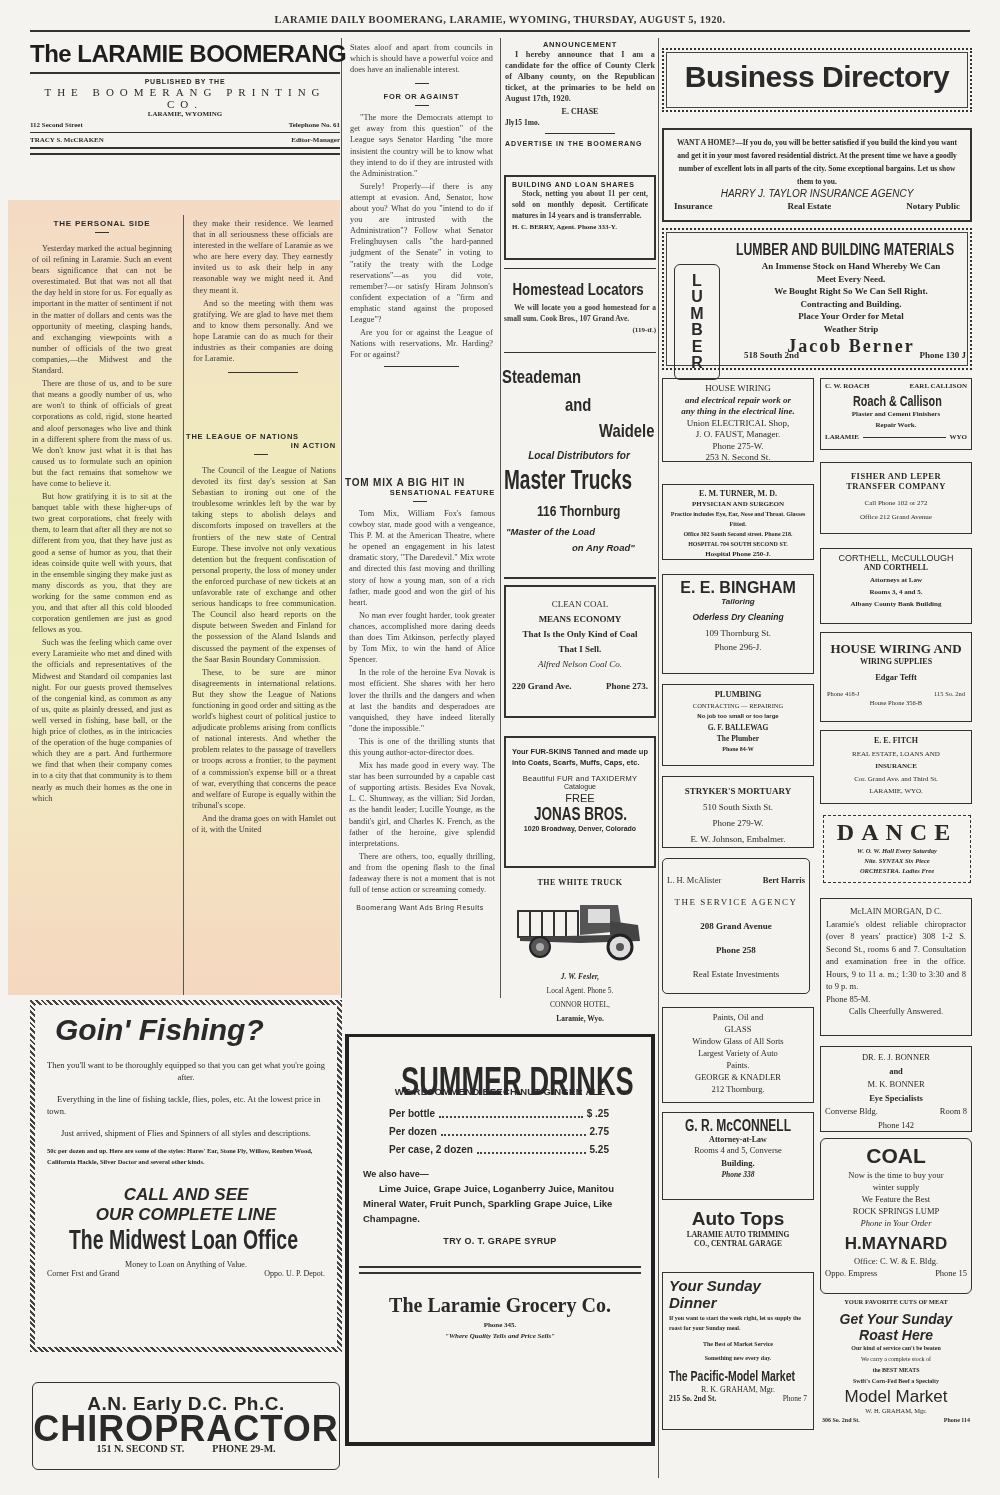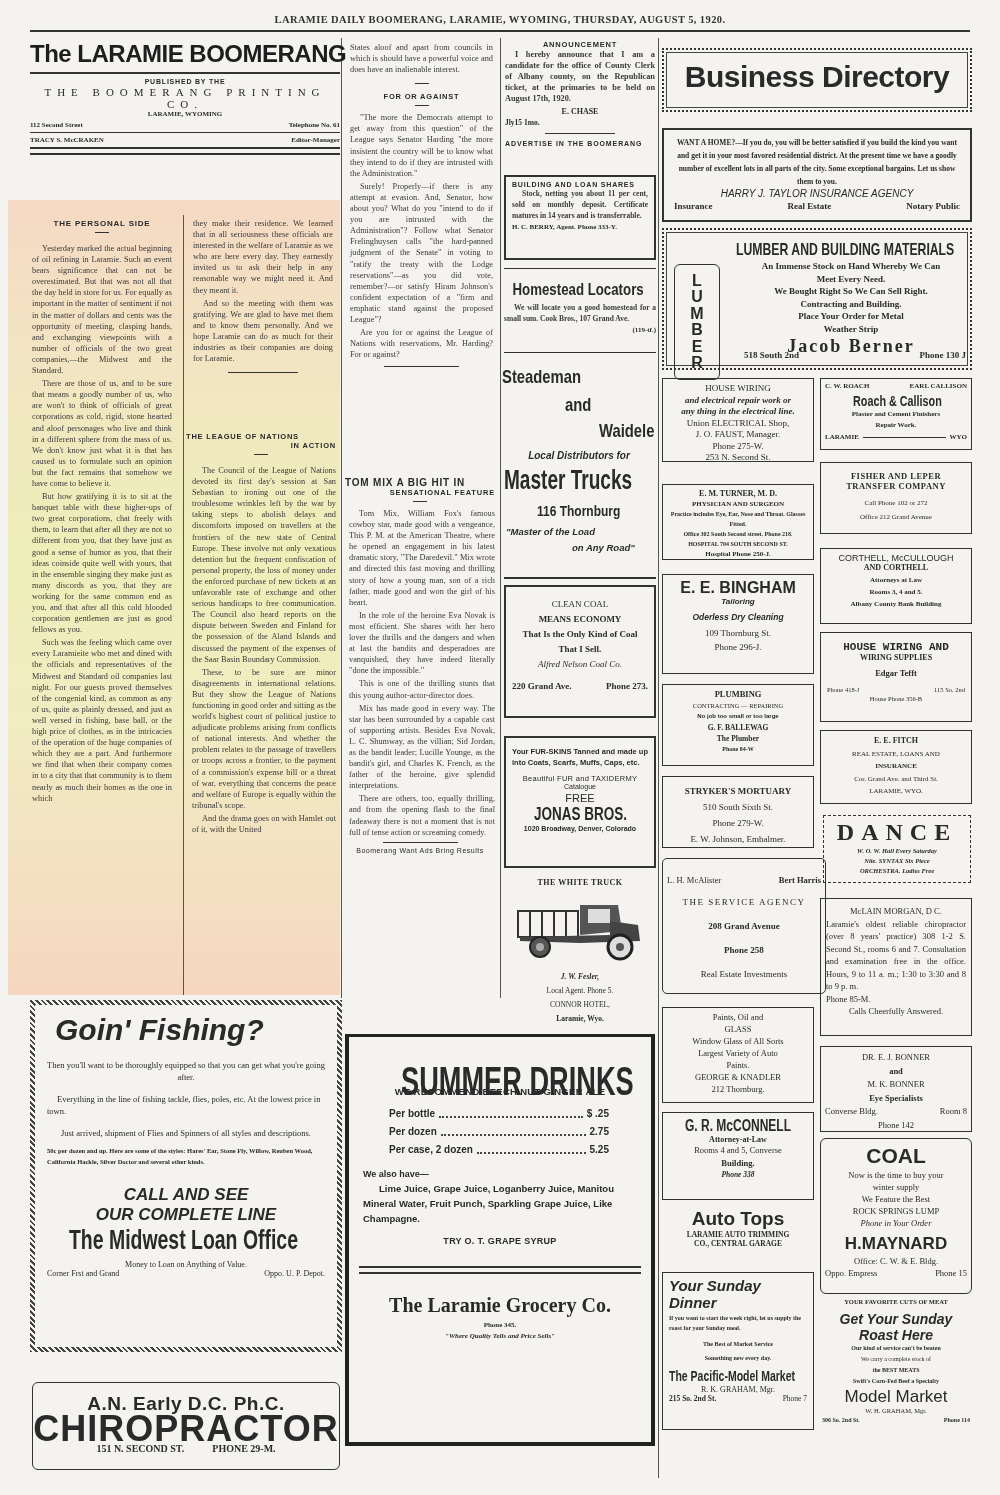--- a/index.html
+++ b/index.html
@@ -102,20 +102,21 @@
   </div>
   <div class="tick-rule" style="width:75px;margin-top:6px;"></div>
 </div>
 
 <div class="abs" style="left:345px;top:477px;width:150px;">
   <div class="sans-head" style="font-size:10px;">TOM MIX A BIG HIT IN</div>
   <div class="sans-head" style="font-size:7.5px;text-align:right;">SENSATIONAL FEATURE</div>
   <div class="tick-rule" style="width:14px;"></div>
   <div class="col-text" style="margin:6px 0 0 4px;">
     <p>Tom Mix, William Fox's famous cowboy star, made good with a vengeance, This P. M. at the American Theatre, where he opened an engagement in his latest dramatic story, "The Daredevil." Mix wrote and directed this fast moving and thrilling story of how a young man, son of a rich father, made good and won the girl of his heart.</p>
+    <p>No man ever fought harder, took greater chances, accomplished more daring deeds than does Tim Atkinson, perfectly played by Tom Mix, to win the hand of Alice Spencer.</p>
     <p>In the role of the heroine Eva Novak is most efficient. She shares with her hero lover the thrills and the dangers and when at last the bandits and desperadoes are vanquished, they have indeed literally "done the impossible."</p>
     <p>This is one of the thrilling stunts that this young author-actor-director does.</p>
     <p>Mix has made good in every way. The star has been surrounded by a capable cast of supporting artists. Besides Eva Novak, L. C. Shumway, as the villian; Sid Jordan, as the bandit leader; Lucille Younge, as the bandit's girl, and Charles K. French, as the father of the heroine, give splendid interpretations.</p>
     <p>There are others, too, equally thrilling, and from the opening flash to the final fadeaway there is not a moment that is not full of tense action or screaming comedy.</p>
   </div>
   <div class="tick-rule" style="width:75px;margin-top:4px;"></div>
   <div class="center sans" style="font-size:7px;letter-spacing:.5px;">Boomerang Want Ads Bring Results</div>
 </div>
 
 <div class="abs" style="left:505px;top:40px;width:150px;">
@@ -269,21 +270,21 @@
   <div>G. F. BALLEWAG</div>
   <div>The Plumber</div>
   <div style="font-size:6px;">Phone 84-W</div>
 </div>
 <div class="abs box1 center ser" style="left:662px;top:776px;width:152px;height:72px;padding-top:6px;font-size:9px;line-height:16px;">
   <div class="bold">STRYKER'S MORTUARY</div>
   <div>510 South Sixth St.</div>
   <div>Phone 279-W.</div>
   <div>E. W. Johnson, Embalmer.</div>
 </div>
-<div class="abs box1 center ser" style="left:662px;top:858px;width:164px;height:136px;border-radius:5px;padding-top:16px;font-size:9px;">
+<div class="abs box1 center ser" style="left:662px;top:858px;width:148px;height:136px;border-radius:5px;padding-top:16px;font-size:9px;">
   <div class="flex-sb" style="padding:0 4px;font-size:8.5px;">
     <span>L. H. McAlister</span>
     <span class="bold">Bert Harris</span>
   </div>
   <div style="margin-top:12px;letter-spacing:1.5px;">THE SERVICE AGENCY</div>
   <div class="bold" style="margin-top:14px;">208 Grand Avenue</div>
   <div class="bold" style="margin-top:14px;">Phone 258</div>
   <div style="margin-top:14px;">Real Estate Investments</div>
 </div>
 <div class="abs box1 center ser" style="left:662px;top:1007px;width:152px;height:96px;padding-top:3px;font-size:8.5px;line-height:12px;">
@@ -342,21 +343,21 @@
   <div style="font-size:7px;margin-top:6px;font-weight:normal;">Office 212 Grand Avenue</div>
 </div>
 <div class="abs box1 center ser" style="left:820px;top:548px;width:152px;height:76px;padding-top:4px;">
   <div class="sans" style="font-size:9px;">CORTHELL, McCULLOUGH</div>
   <div class="bold" style="font-size:8px;">AND CORTHELL</div>
   <div class="bold" style="font-size:7px;margin-top:4px;">Attorneys at Law</div>
   <div class="bold" style="font-size:7px;margin-top:4px;">Rooms 3, 4 and 5.</div>
   <div class="bold" style="font-size:7px;margin-top:4px;">Albany County Bank Building</div>
 </div>
 <div class="abs box1 center ser bold" style="left:820px;top:632px;width:152px;height:90px;padding-top:8px;">
-  <div style="font-size:11px;font-family:Liberation Mono, monospace;">HOUSE WIRING AND</div>
+  <div style="font-size:13px;">HOUSE WIRING AND</div>
   <div style="font-size:8px;">WIRING SUPPLIES</div>
   <div style="font-size:8.5px;margin-top:6px;">Edgar Tefft</div>
   <div class="flex-sb" style="font-size:6.5px;font-weight:normal;padding:8px 6px 0;">
     <span>Phone 418-J</span>
     <span>115 So. 2nd</span>
   </div>
   <div style="font-size:6.5px;font-weight:normal;margin-top:2px;">House Phone 356-B</div>
 </div>
 <div class="abs box1 center ser" style="left:820px;top:730px;width:152px;height:74px;padding-top:4px;font-size:7px;line-height:12.5px;">
   <div class="bold" style="font-size:8px;">E. E. FITCH</div>

